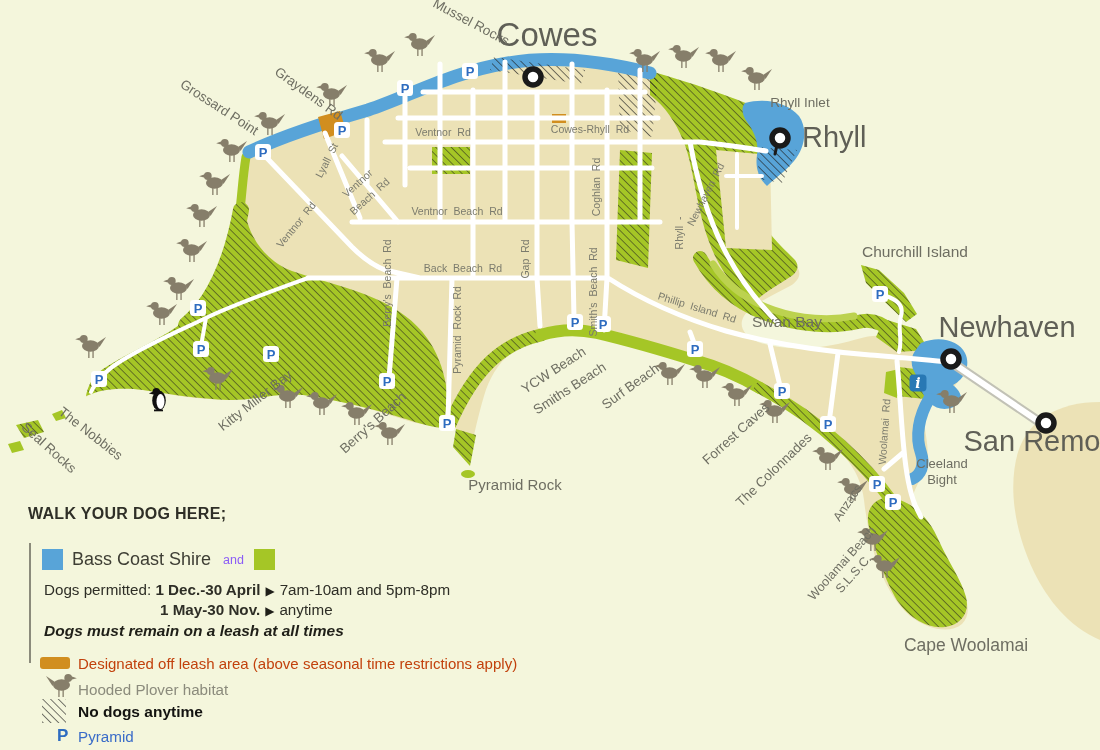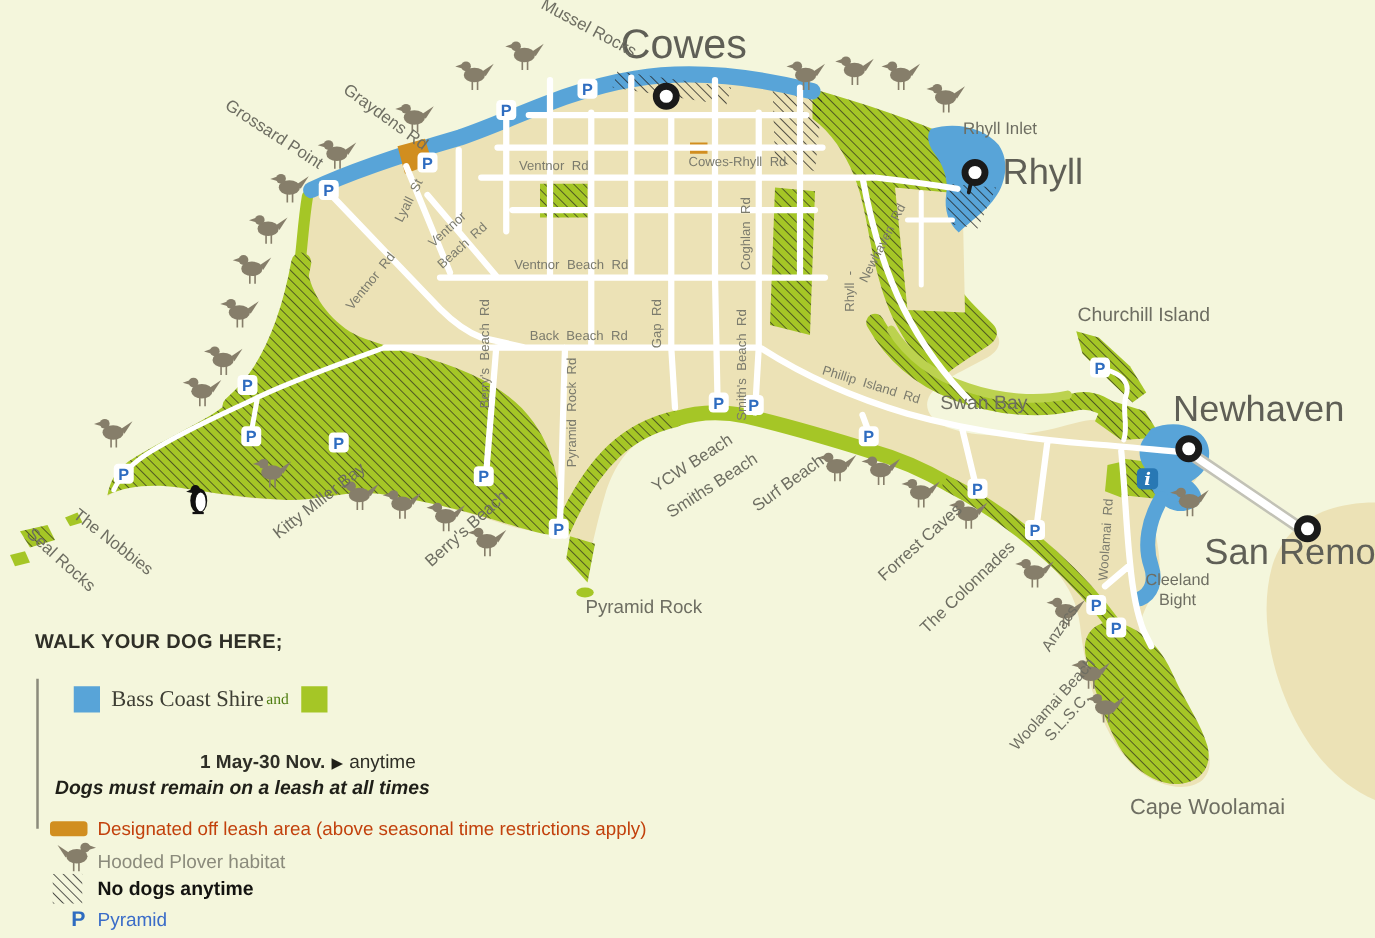--- a/index.html
+++ b/index.html
@@ -3,26 +3,26 @@
 <meta charset="utf-8">
 <style>
   html,body{margin:0;padding:0;}
   body{width:1100px;height:750px;overflow:hidden;background:#f4f6dc;position:relative;
        font-family:"Liberation Sans","DejaVu Sans",sans-serif;}
   #map-svg{position:absolute;left:0;top:0;}
   .legend{position:absolute;left:0;top:0;width:896px;height:750px;pointer-events:none;}
   .legend > *{position:absolute;}
   .lg-title{left:28px;top:505px;font-size:16px;font-weight:600;color:#2f2f27;letter-spacing:.3px;}
   .lg-rule{left:29px;top:543px;width:2px;height:120px;background:#8b8b7b;}
-  .lg-areas{left:59px;top:549px;display:flex;align-items:center;font-family:Liberation Serif, serif;}
+  .lg-areas{left:42px;top:549px;display:flex;align-items:center;}
   .sw{width:21px;height:21px;display:inline-block;}
   .sw-blue{background:#58a4d8;}
   .sw-green{background:#a5c626;margin-left:10px;}
   .lg-area-label{font-size:18px;color:#3e3e34;margin-left:9px;}
-  .lg-and{font-size:12.5px;color:#4d7c0f;margin-left:2px;text-align:right;}
+  .lg-and{font-size:12.5px;color:#8b5cf6;margin-left:12px;text-align:right;}
   .lg-permit{left:44px;top:581px;font-size:15.2px;color:#2e2e26;}
   .lg-permit2{left:160px;top:601px;font-size:15.2px;color:#2e2e26;}
   .lg-permit b,.lg-permit2 b{font-weight:bold;}
   .arrow{font-size:12px;margin:0 5px;color:#1f1f18;}
   .lg-leash{left:44px;top:622px;font-size:15.5px;font-weight:bold;font-style:italic;color:#1f1f18;}
   .sw-orange{left:40px;top:657px;width:30px;height:12px;border-radius:3px;background:#d18e1f;}
   .lg-orange-text{left:78px;top:655px;font-size:15px;color:#c2410c;}
   .lg-bird{left:36px;top:671px;}
   .lg-plover-text{left:78px;top:681px;font-size:15.2px;color:#8b8b7c;}
   .lg-hatch{left:42px;top:699px;}
@@ -302,20 +302,24 @@
   <div class="lg-title">WALK YOUR DOG HERE;</div>
   <div class="lg-rule"></div>
 
   <div class="lg-areas">
     <span class="sw sw-blue" id="sw-blue" style="background: rgb(88, 164, 216);"></span>
     <span class="lg-area-label">Bass Coast Shire</span>
     <span class="lg-and">and</span>
     <span class="sw sw-green" id="sw-green" style="background: rgb(165, 198, 38);"></span>
   </div>
 
+  <div class="lg-permit">
+    <span>Dogs permitted:</span>
+    <b>1 Dec.-30 April</b><span class="arrow">▶</span><span>7am-10am and 5pm-8pm</span>
+  </div>
   <div class="lg-permit2">
     <b>1 May-30 Nov.</b><span class="arrow">▶</span><span>anytime</span>
   </div>
 
   <div class="lg-leash">Dogs must remain on a leash at all times</div>
 
   <div class="sw-orange" style="background: rgb(209, 142, 31);"></div>
   <div class="lg-orange-text">Designated off leash area (above seasonal time restrictions apply)</div>
 
   <svg class="lg-bird" width="42" height="30" viewBox="0 0 42 30">

